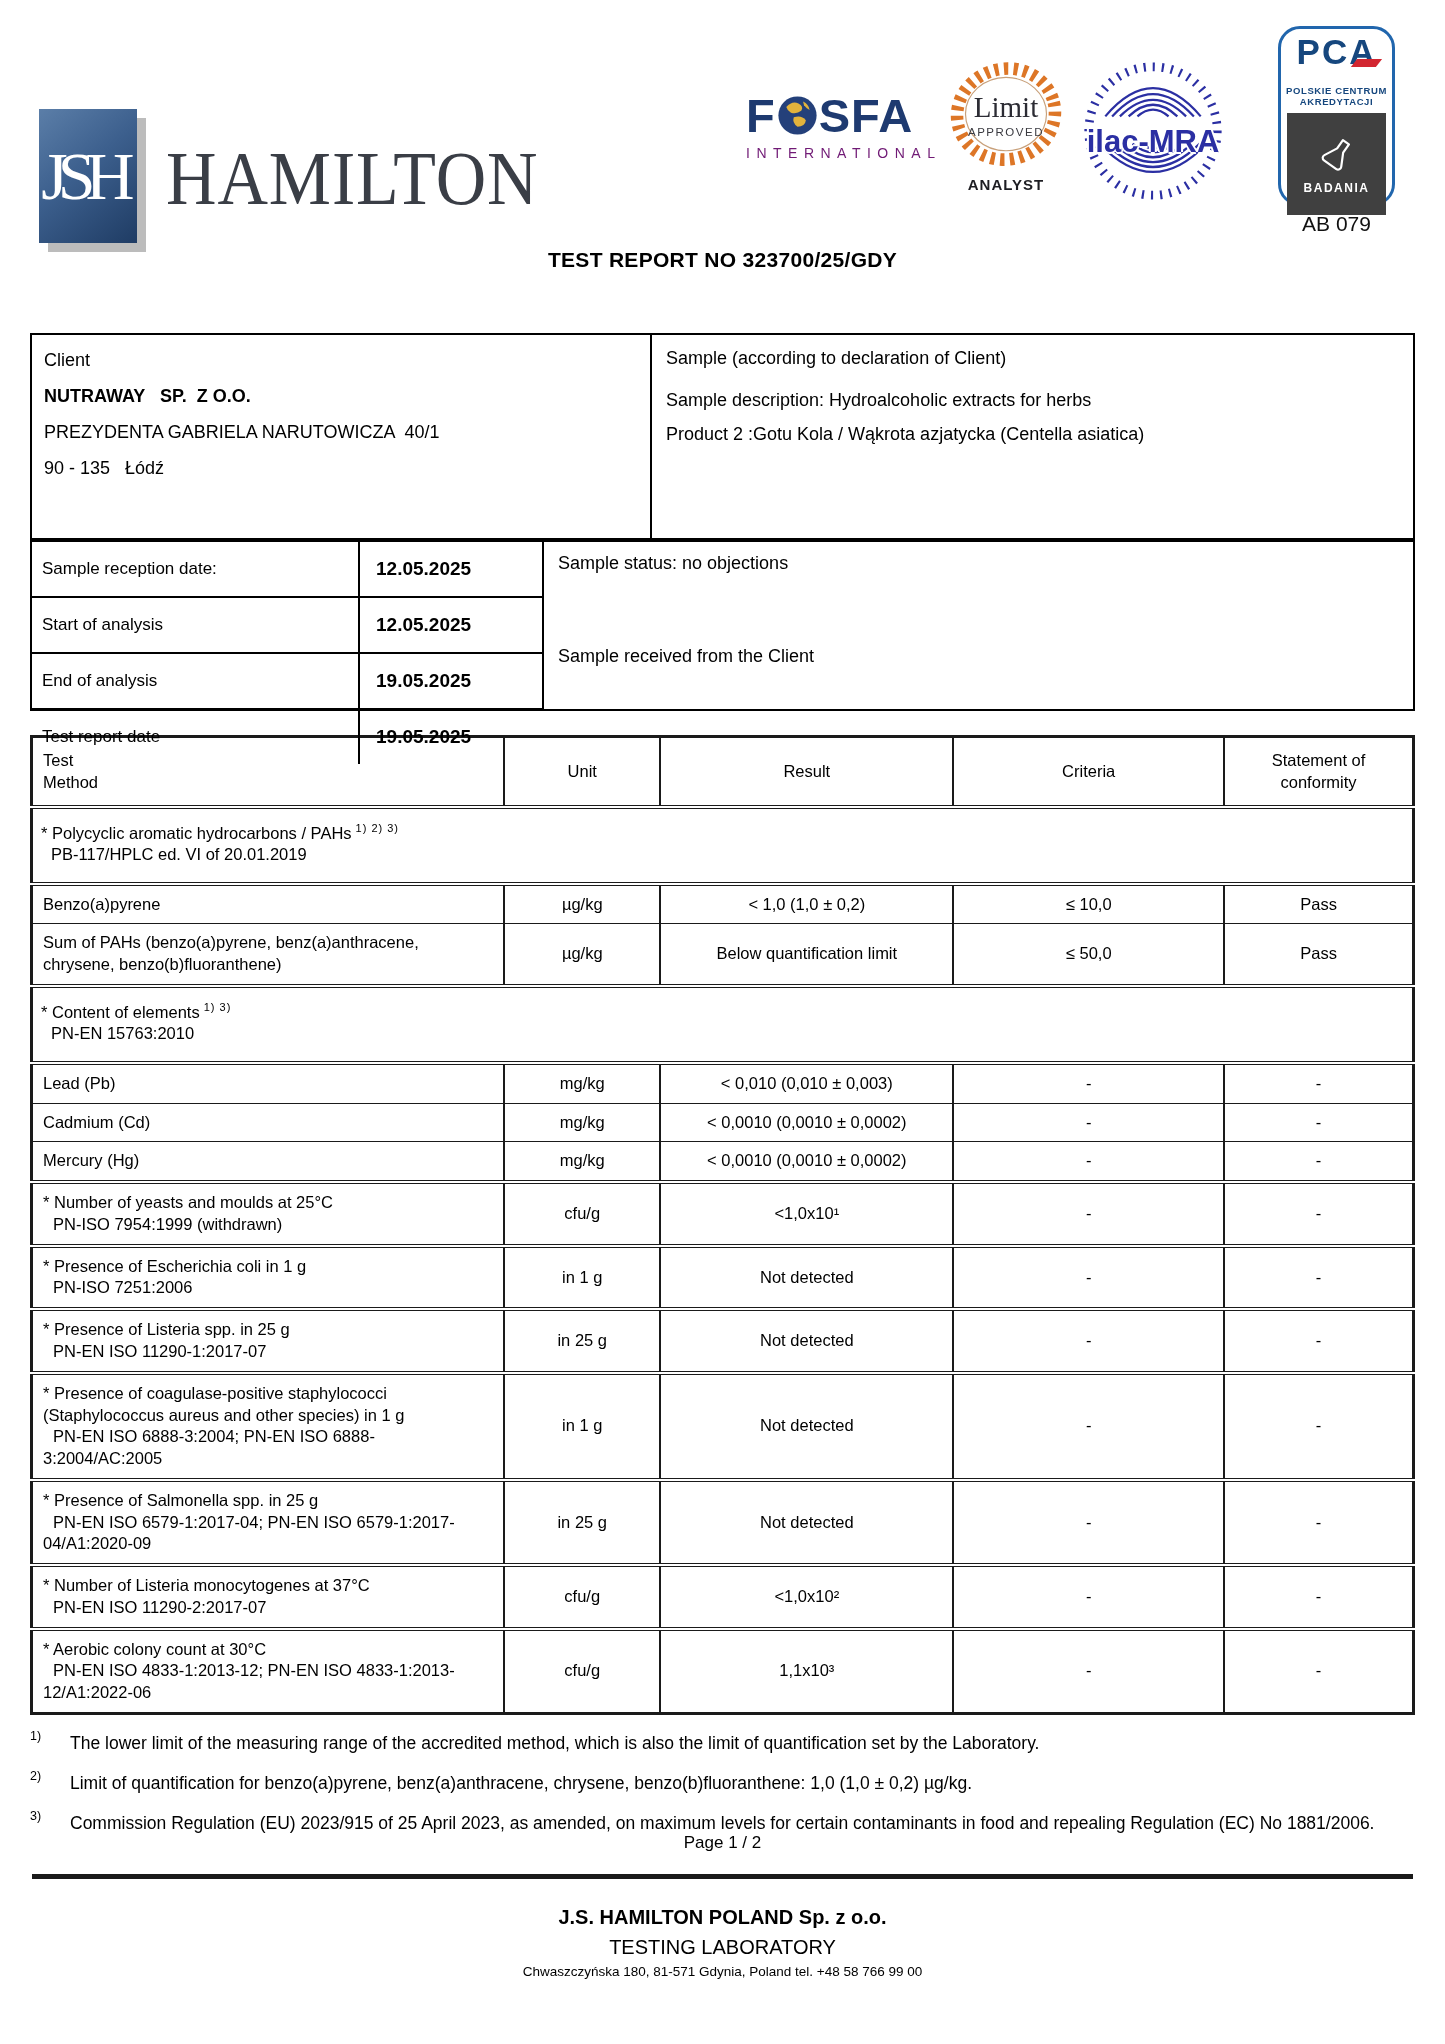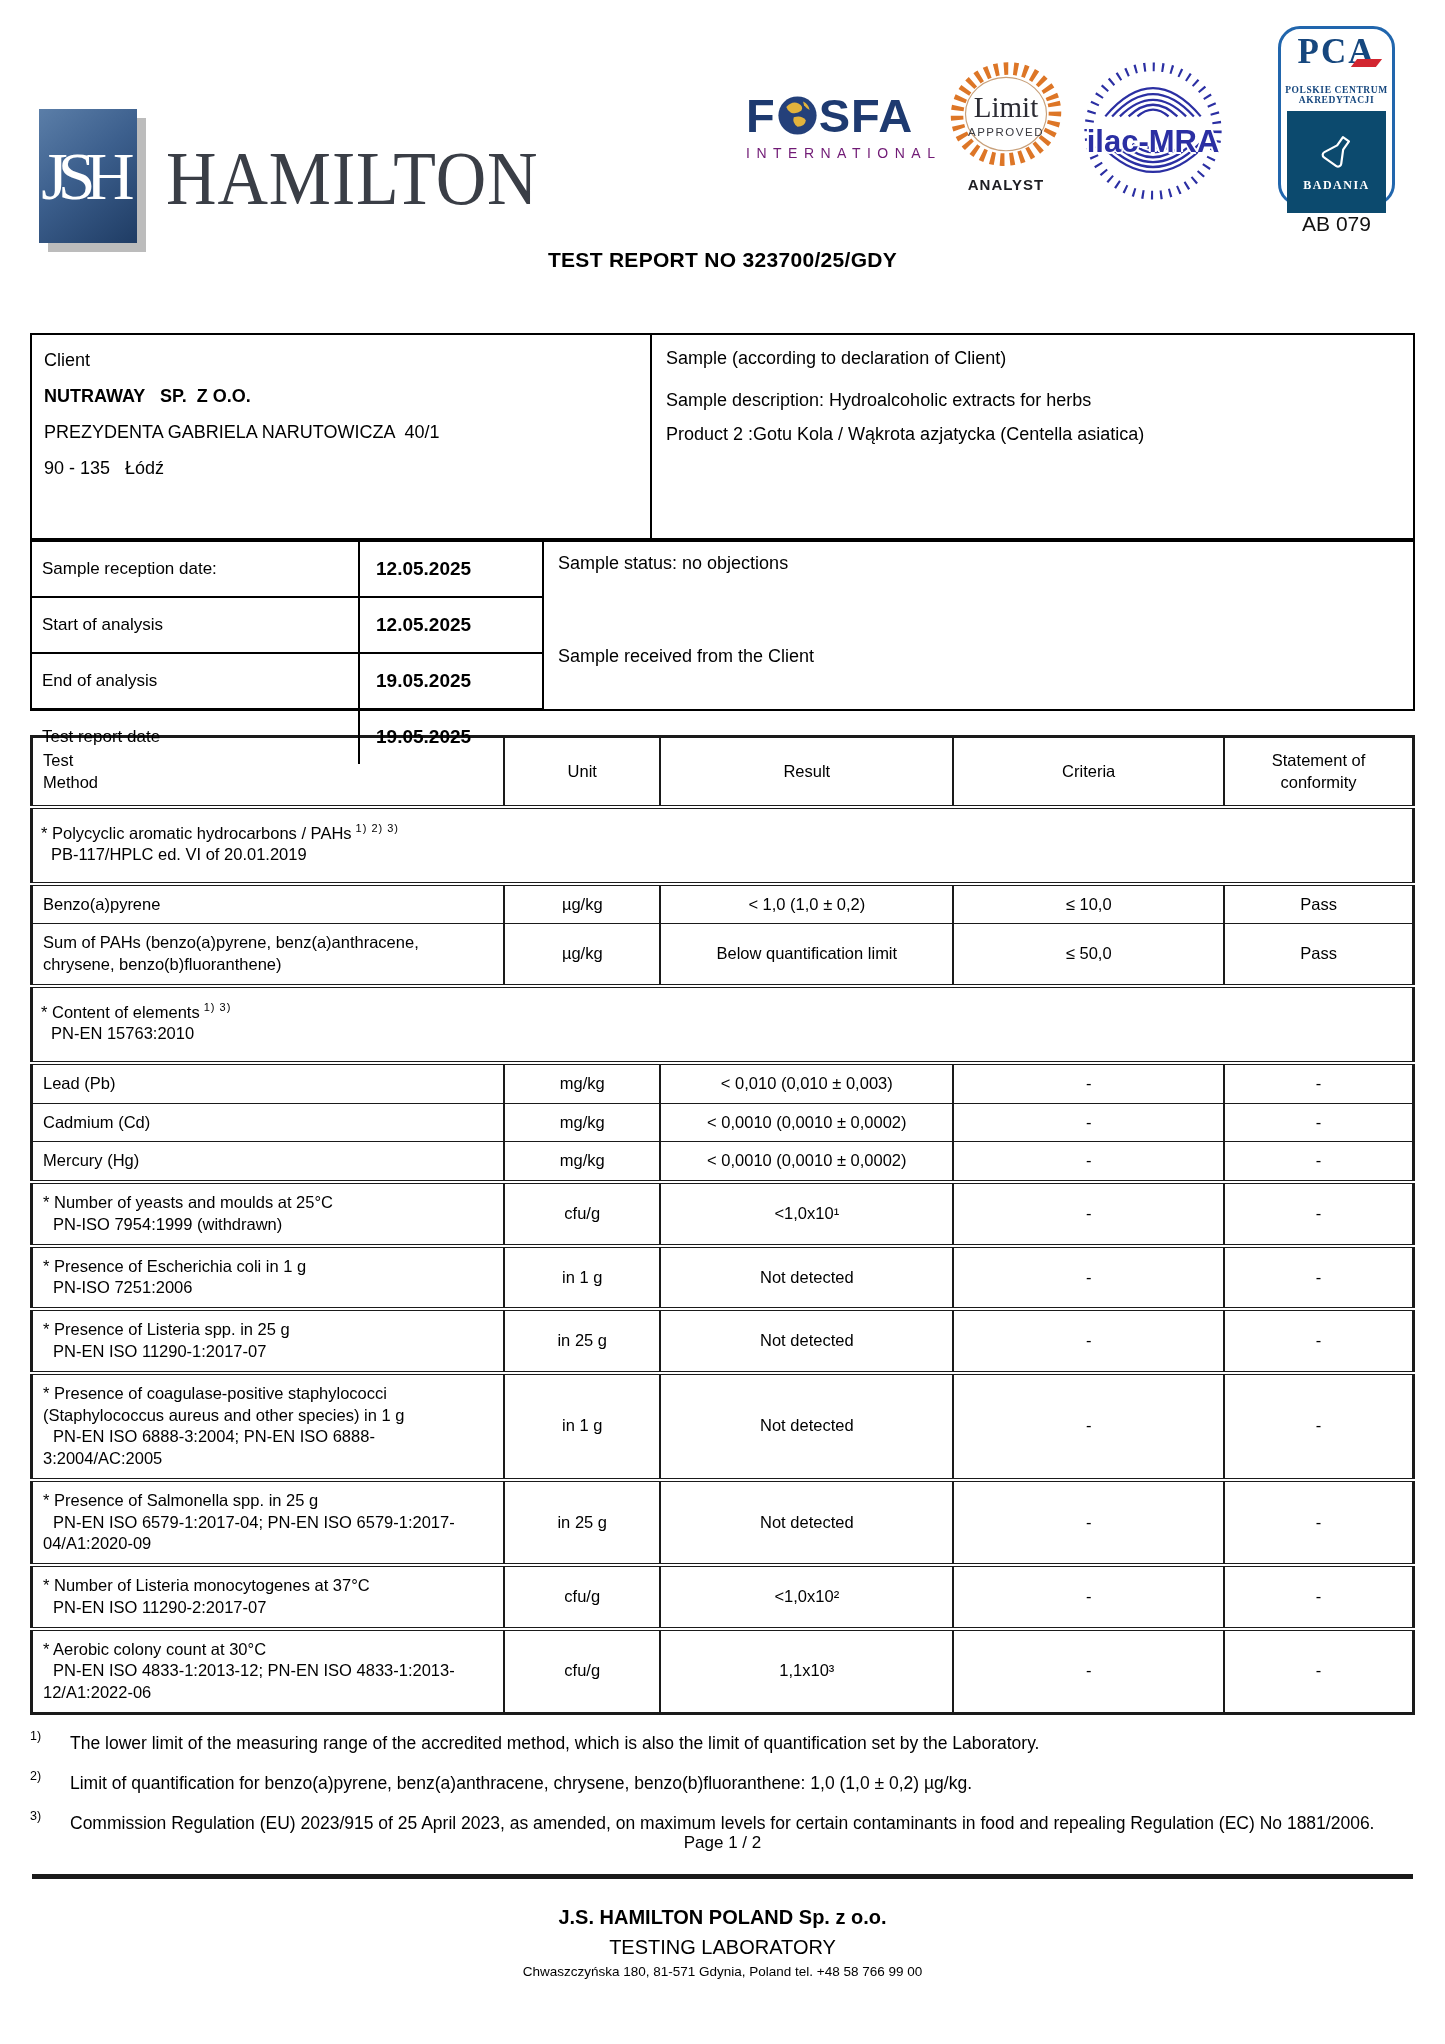--- a/index.html
+++ b/index.html
@@ -35,28 +35,28 @@
   .gafta-approved { font-size:11.5px; color:#3a3a40; letter-spacing:1.5px; margin-top:2px; }
   .gafta-analyst { font-size:15px; font-weight:700; color:#1d1d22; letter-spacing:1px; margin-top:6px; }
 
   .ilac { left:1080px; top:58px; width:146px; height:148px; }
   .ilac svg { position:absolute; left:0; top:0; }
   .ilac-text { position:absolute; left:50%; top:66px; transform:translateX(-50%);
     font-size:31px; font-weight:800; color:#2b2fa3; letter-spacing:0px; white-space:nowrap;
     text-shadow:2px 0 0 #fff,-2px 0 0 #fff,0 2px 0 #fff,0 -2px 0 #fff; }
 
   .pca { left:1278px; top:26px; width:117px; height:180px; background:#fff;
-    border:3px solid #2166ad; border-radius:22px; text-align:center; padding-top:5px;font-family:Liberation Serif, serif; }
+    border:3px solid #2166ad; border-radius:22px; text-align:center; padding-top:5px; }
   .pca-abbr { position:relative; font-size:35px; font-weight:700; color:#16477e;
     letter-spacing:2px; line-height:1.05; }
   .pca-red { position:absolute; right:13px; top:25px; width:25px; height:8px;
     background:#d22630; transform:skewX(-38deg); }
   .pca-l1 { font-size:9.5px; font-weight:700; color:#16477e; letter-spacing:.6px; margin-top:14px; }
   .pca-l2 { font-size:9.5px; font-weight:700; color:#16477e; letter-spacing:.6px; }
-  .pca-box { margin:6px auto 0; width:99px; height:102px; background:#0c4a6e;
+  .pca-box { margin:6px auto 0; width:99px; height:102px; background:#404040;
     display:flex; flex-direction:column; align-items:center; justify-content:center; }
   .pca-badania { font-size:12px; font-weight:700; color:#fff; letter-spacing:1.5px; margin-top:4px; }
   .pca-ab { left:1278px; top:212px; width:117px; text-align:center; font-size:21px; color:#111; }
 
   
   .title { position:absolute; top:248px; left:0; width:100%; text-align:center;
     font-size:21px; font-weight:700; letter-spacing:.3px; }
 
   
   .content { position:absolute; top:333px; left:30px; width:1385px; }

